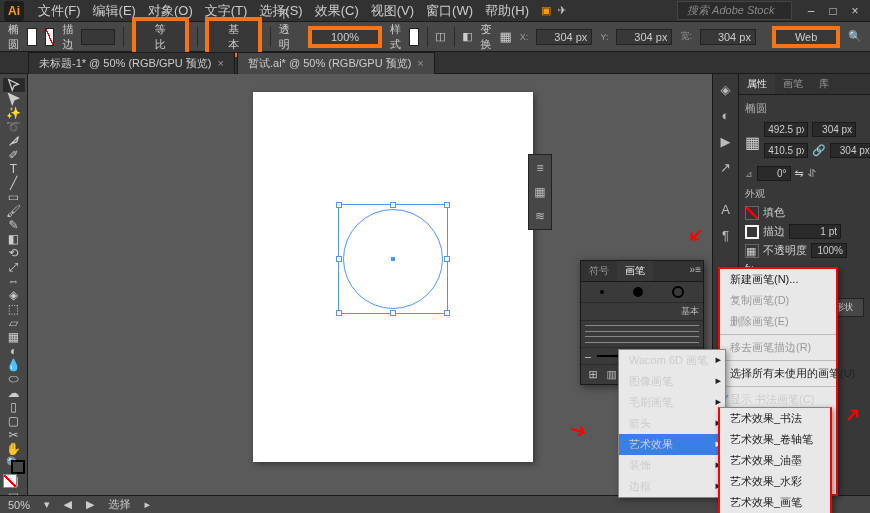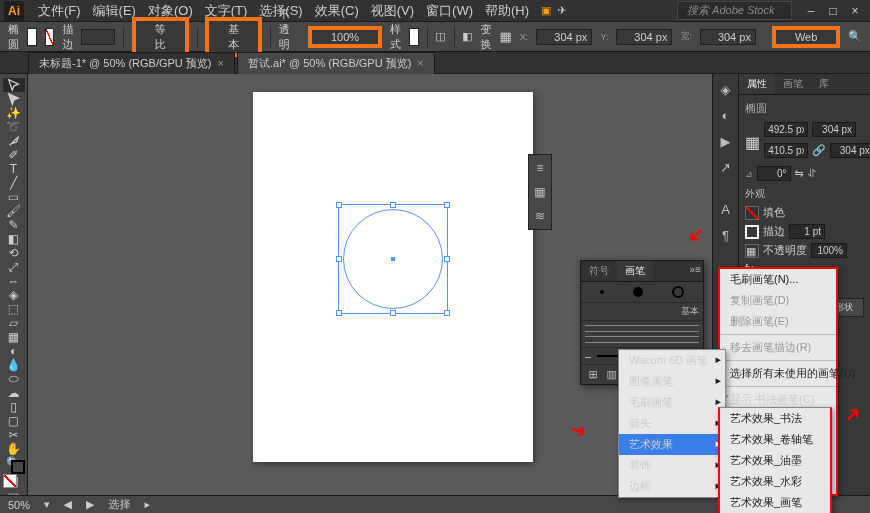--- a/index.html
+++ b/index.html
@@ -261,21 +261,21 @@
           <span>⥯</span>
         </div>
       <div class="section-head">外观</div>
       <div class="prop-row">
           <div class="small-sw" style="background:linear-gradient(to top right,#333 45%,red 45%,red 55%,#333 55%)"></div>
           <span>填色</span>
         </div>
       <div class="prop-row">
           <div class="small-sw" style="border:2px solid #fff"></div>
           <span>描边</span>
-          <input class="prop-input" style="width: 36px;" value="1 pt">
+          <input class="prop-input" style="width: 52px;" value="1 pt">
         </div>
       <div class="prop-row">
           <div class="small-sw">▦</div>
           <span>不透明度</span>
           <input class="prop-input" style="width: 36px;" value="100%">
         </div>
       <div class="prop-row">
           <span>fx.</span>
         </div>
       <div class="section-head">快速操作</div>
@@ -316,21 +316,21 @@
       <span class="foot-ico">▥</span>
       <span class="foot-ico">✕</span>
       <span class="foot-ico">⚙</span>
       <span class="foot-ico">▣</span>
       <span class="foot-ico">🗑</span>
     </div>
   </div>
 </div>
 
 <div class="flyout fly1">
-  <div class="mi">毛刷画笔(N)...</div>
+  <div class="mi">新建画笔(N)...</div>
   <div class="mi dis">复制画笔(D)</div>
   <div class="mi dis">删除画笔(E)</div>
   <div class="sep"></div>
   <div class="mi dis">移去画笔描边(R)</div>
   <div class="sep"></div>
   <div class="mi">选择所有未使用的画笔(U)</div>
   <div class="sep"></div>
   <div class="mi"><span class="check">✓</span><span>显示 书法画笔(C)</span></div>
   <div class="mi dis"><span>显示 散点画笔(S)</span></div>
   <div class="mi"><span class="check">✓</span><span>显示 图案画笔(P)</span></div>

